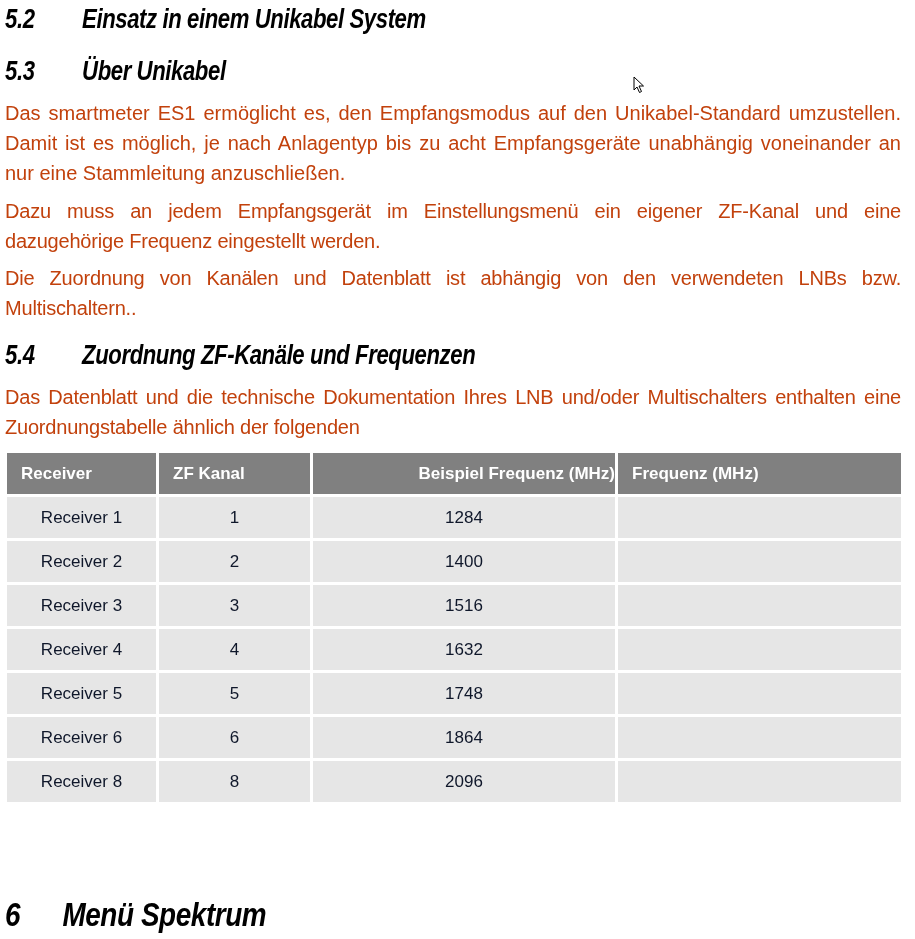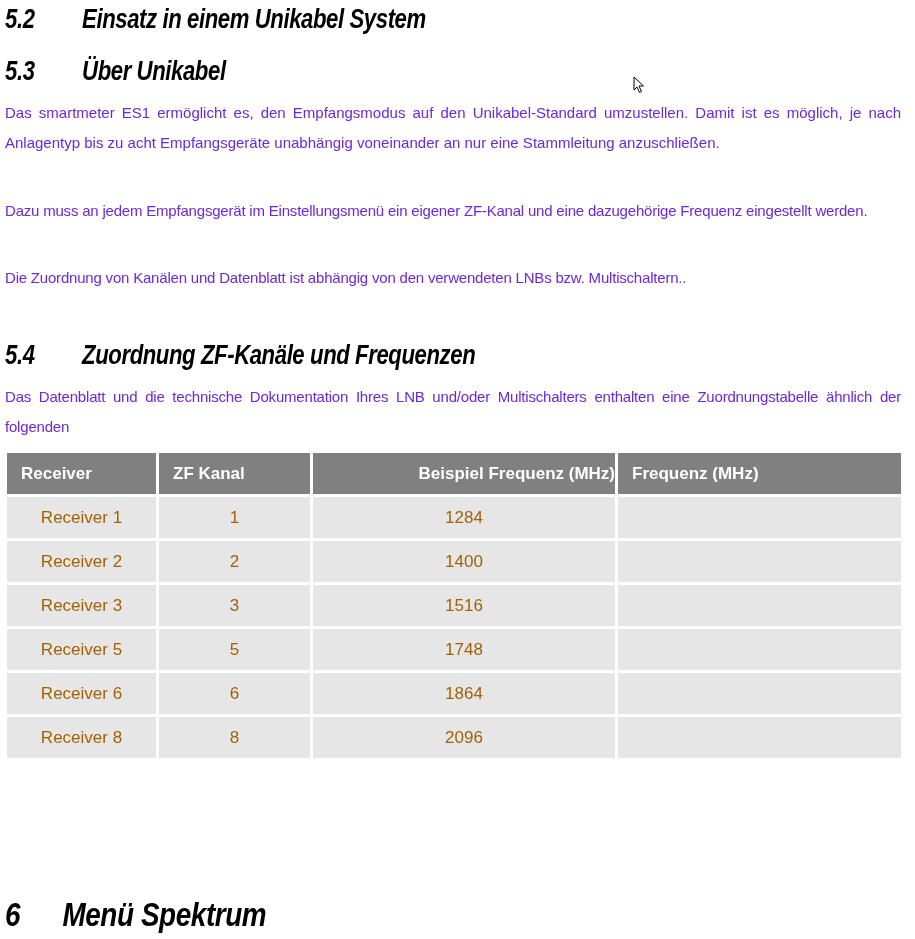--- a/index.html
+++ b/index.html
@@ -4,25 +4,25 @@
 <style>
   html, body { margin:0; padding:0; background:#ffffff; }
   body { width:915px; height:939px; position:relative; overflow:hidden; color:#111; font-family:"Liberation Sans", sans-serif; }
   .h { position:absolute; left:5px; font-family:"Liberation Sans", sans-serif; font-weight:bold; font-style:italic; color:#000; white-space:nowrap; transform-origin:left center; letter-spacing:-0.5px; }
   .h .num { display:inline-block; }
   .h .ttl { position:absolute; }
   .h2 { font-size:27px; transform:scaleX(0.82); }
   .h2 .ttl { left:94px; }
   .h1 { font-size:34px; transform:scaleX(0.82); }
   .h1 .ttl { left:70px; }
-  .p { position:absolute; left:5px; width:896px; font-size:15px; line-height:30px; text-align:justify; text-align-last:left; color:#6d28d9; }
+  .p { position:absolute; left:5px; width:896px; font-size:20px; line-height:30px; text-align:justify; text-align-last:left; color:#c2410c; }
   .p.cond { letter-spacing:-0.2px; }
   table.t { position:absolute; left:4px; top:450px; border-collapse:separate; border-spacing:3px; width:900px; }
   table.t th { background:#808080; color:#fff; font-weight:bold; font-size:17px; text-align:left; height:41px; padding:0 0 0 14px; }
-  table.t td { background:#e6e6e6; font-size:17px; color:#a16207; height:41px; text-align:center; padding:0; }
+  table.t td { background:#e6e6e6; font-size:17px; color:#0f172a; height:41px; text-align:center; padding:0; }
   .cursor { position:absolute; left:633px; top:76px; width:12px; height:18px; }
 </style>
 </head>
 <body>
 
 <div class="h h2" style="top:4px;">
   <span class="num">5.2</span>
   <span class="ttl">Einsatz in einem Unikabel System</span>
 </div>
 
@@ -64,20 +64,26 @@
       <td>1400</td>
       <td></td>
     </tr>
     <tr>
       <td>Receiver 3</td>
       <td>3</td>
       <td>1516</td>
       <td></td>
     </tr>
     <tr>
+      <td>Receiver 4</td>
+      <td>4</td>
+      <td>1632</td>
+      <td></td>
+    </tr>
+    <tr>
       <td>Receiver 5</td>
       <td>5</td>
       <td>1748</td>
       <td></td>
     </tr>
     <tr>
       <td>Receiver 6</td>
       <td>6</td>
       <td>1864</td>
       <td></td>

